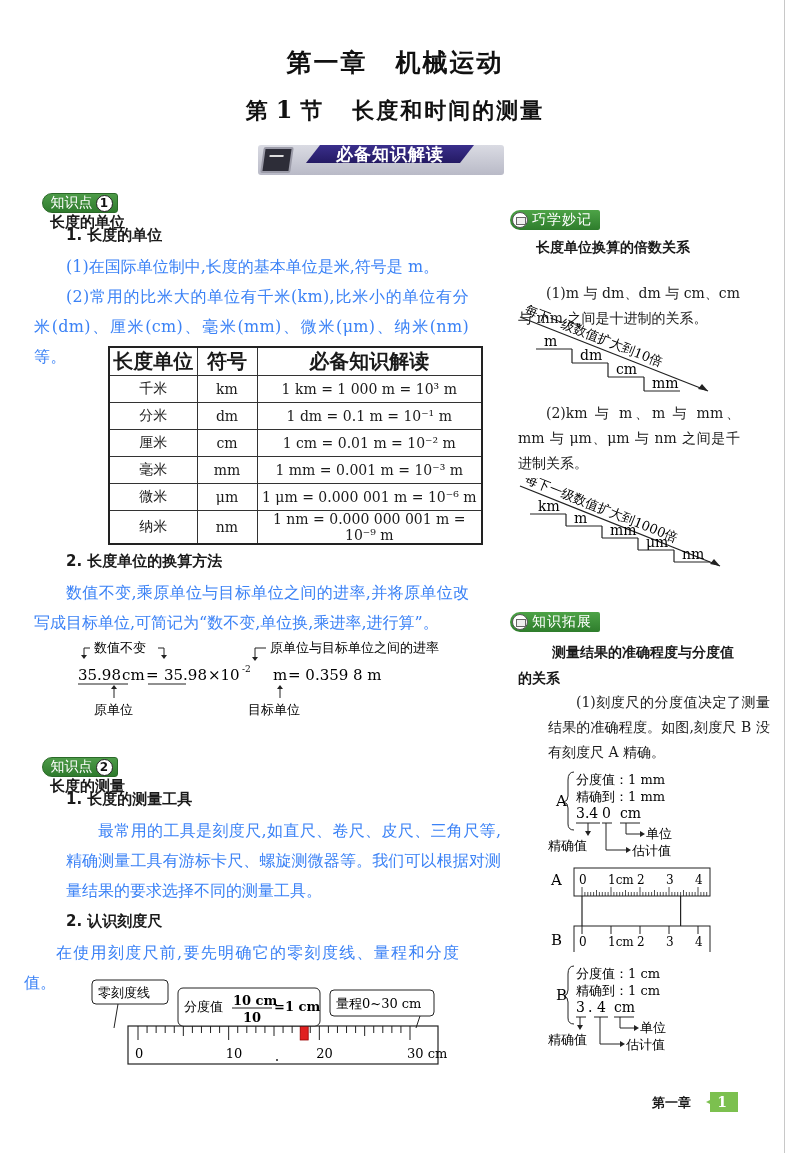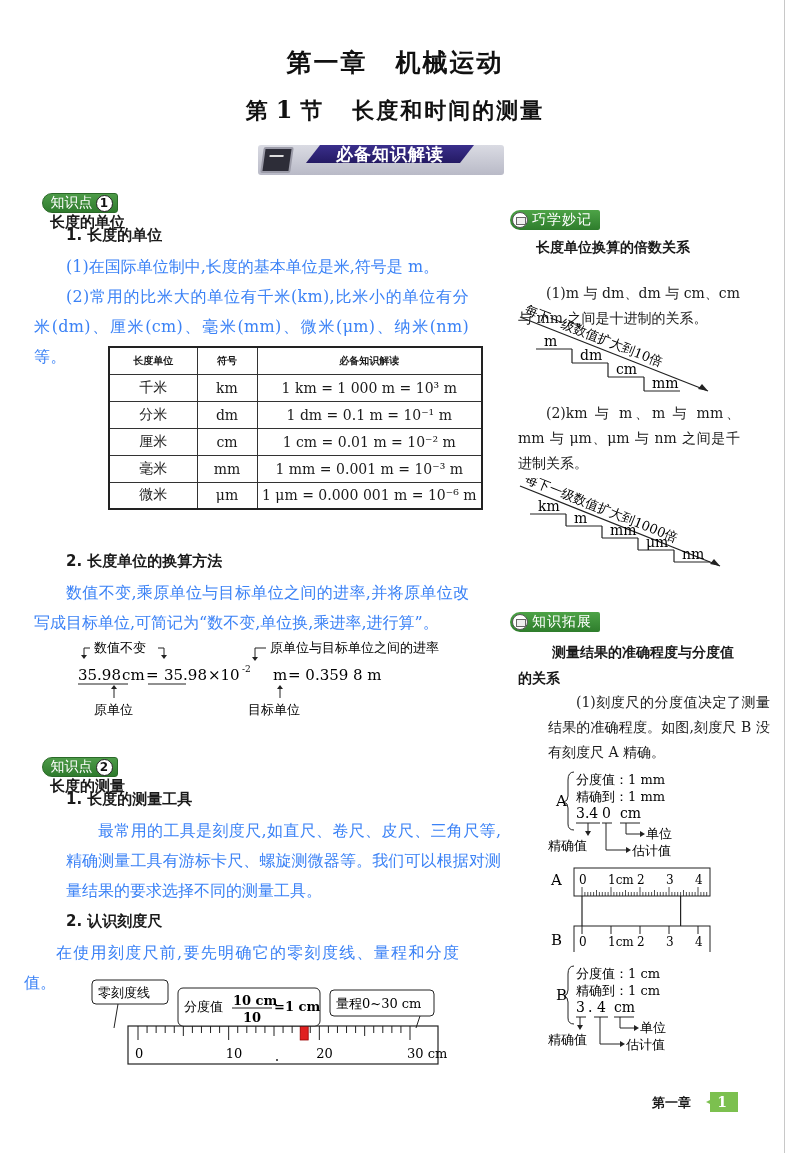--- a/index.html
+++ b/index.html
@@ -21,21 +21,21 @@
   .kp-num { display: inline-flex; width: 17px; height: 17px; border-radius: 50%; background: #fff; color: #111; align-items: center; justify-content: center; font-size: 12px; font-weight: bold; margin-left: 3px; border: 1px solid #222; }
   .kp-title { font-family: "DejaVu Sans", sans-serif; font-weight: bold; font-size: 15px; margin-left: 16px; }
   .kp-row { display: flex; align-items: center; flex-direction: column; }
 
   .h2 { font-family: "DejaVu Sans", sans-serif; font-weight: bold; font-size: 15px; }
   .para { font-size: 16px; line-height: 30px; color: #3b82f6; width: 435px; text-align: justify; }
   .indent { text-indent: 32px; }
 
   table.units { border-collapse: collapse; font-size: 14px; }
   table.units td, table.units th { border: 1px solid #333; text-align: center; height: 27px; }
-  table.units th { font-family: "DejaVu Sans", sans-serif; font-weight: bold; font-size: 10px; }
+  table.units th { font-family: "DejaVu Sans", sans-serif; font-weight: bold; font-size: 20px; }
   table.units { border: 2px solid #222; }
   .c1 { width: 88px; } .c2 { width: 60px; } .c3 { width: 225px; }
 
   .side-tag { display: inline-flex; align-items: center; height: 20px; padding: 0 8px 0 2px; background: linear-gradient(#4da347, #2e7d2c); color: #fff; border-radius: 10px 2px 2px 10px; font-family: "DejaVu Sans", sans-serif; font-size: 14px; letter-spacing: 1px; }
   .side-tag .book { display: inline-block; width: 16px; height: 16px; border-radius: 50%; background: #fff; margin-right: 4px; position: relative; border: 1px solid #555; }
   .side-tag .book::after { content: ""; position: absolute; left: 3px; top: 4px; width: 8px; height: 6px; border: 1px solid #666; background: #eee; }
   .side-h { font-family: "DejaVu Sans", sans-serif; font-weight: bold; font-size: 14px; line-height: 24px; }
   .side-p { font-size: 14px; line-height: 25px; width: 222px; text-align: justify; }
 
   .footer-ch { font-family: "DejaVu Sans", sans-serif; font-weight: bold; font-size: 13px; }
@@ -96,20 +96,25 @@
       </tr>
     <tr>
         <td>毫米</td>
         <td>mm</td>
         <td>1 mm = 0.001 m = 10⁻³ m</td>
       </tr>
     <tr>
         <td>微米</td>
         <td>μm</td>
         <td>1 μm = 0.000 001 m = 10⁻⁶ m</td>
+      </tr>
+    <tr>
+        <td>纳米</td>
+        <td>nm</td>
+        <td>1 nm = 0.000 000 001 m = 10⁻⁹ m</td>
       </tr>
   </tbody>
 </table>
 
 <div class="abs h2" style="left:66px; top:552px;">2. 长度单位的换算方法</div>
 <div class="abs para indent" style="left:34px; top:578px;">数值不变,乘原单位与目标单位之间的进率,并将原单位改写成目标单位,可简记为“数不变,单位换,乘进率,进行算”。</div>
 
 <svg class="abs" style="left:70px; top:638px;" width="400" height="82">
   <g stroke="#222" stroke-width="1" fill="none">
     <path d="M14 18 V10 H20"></path>

